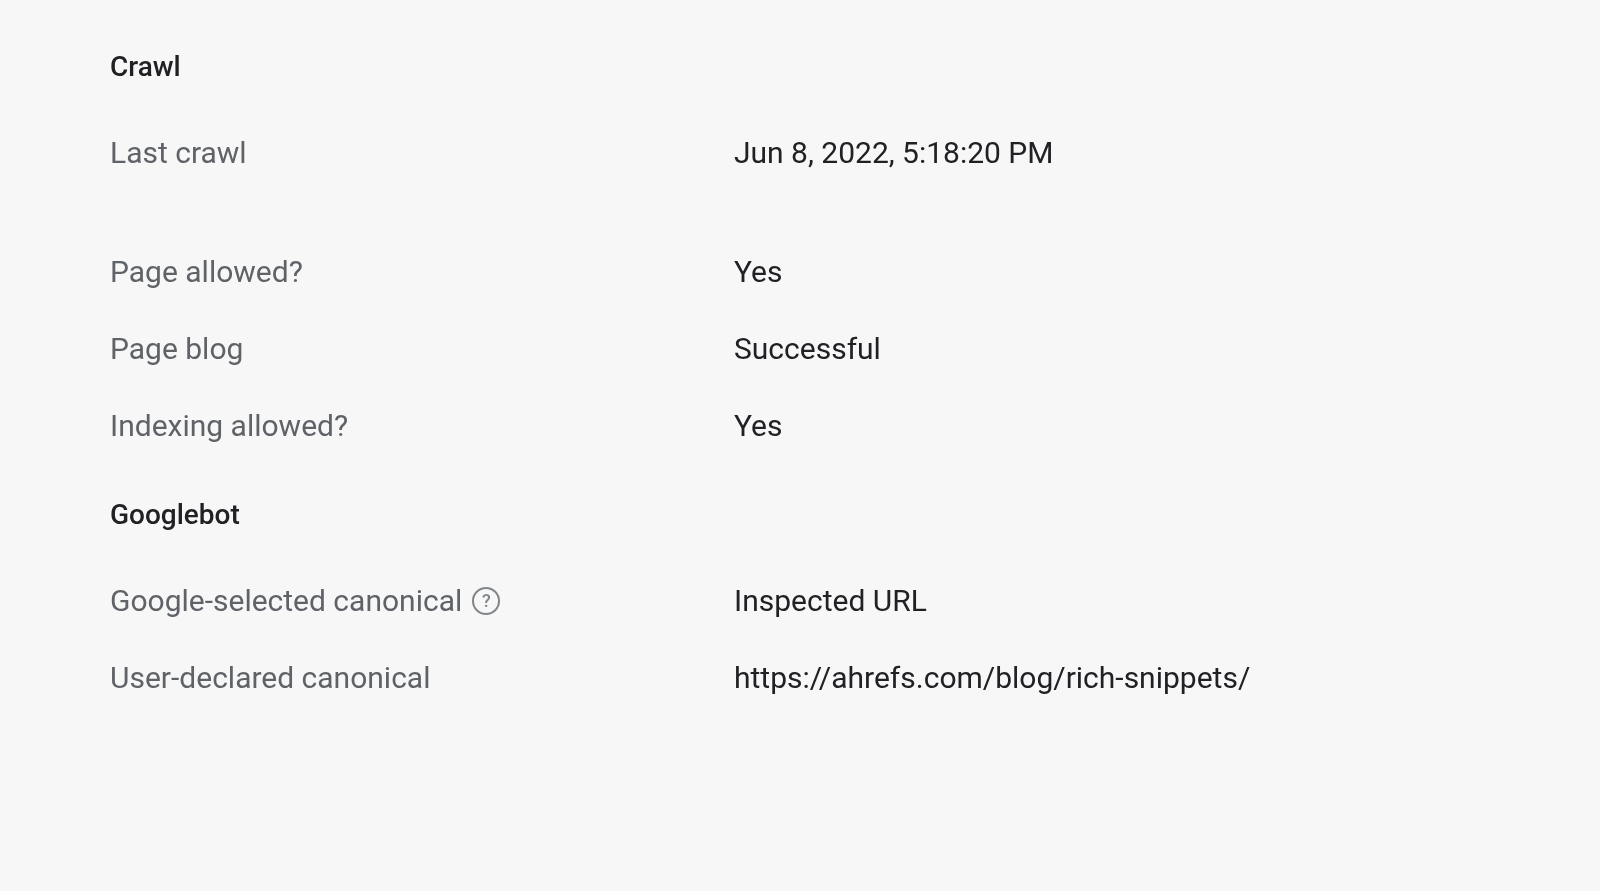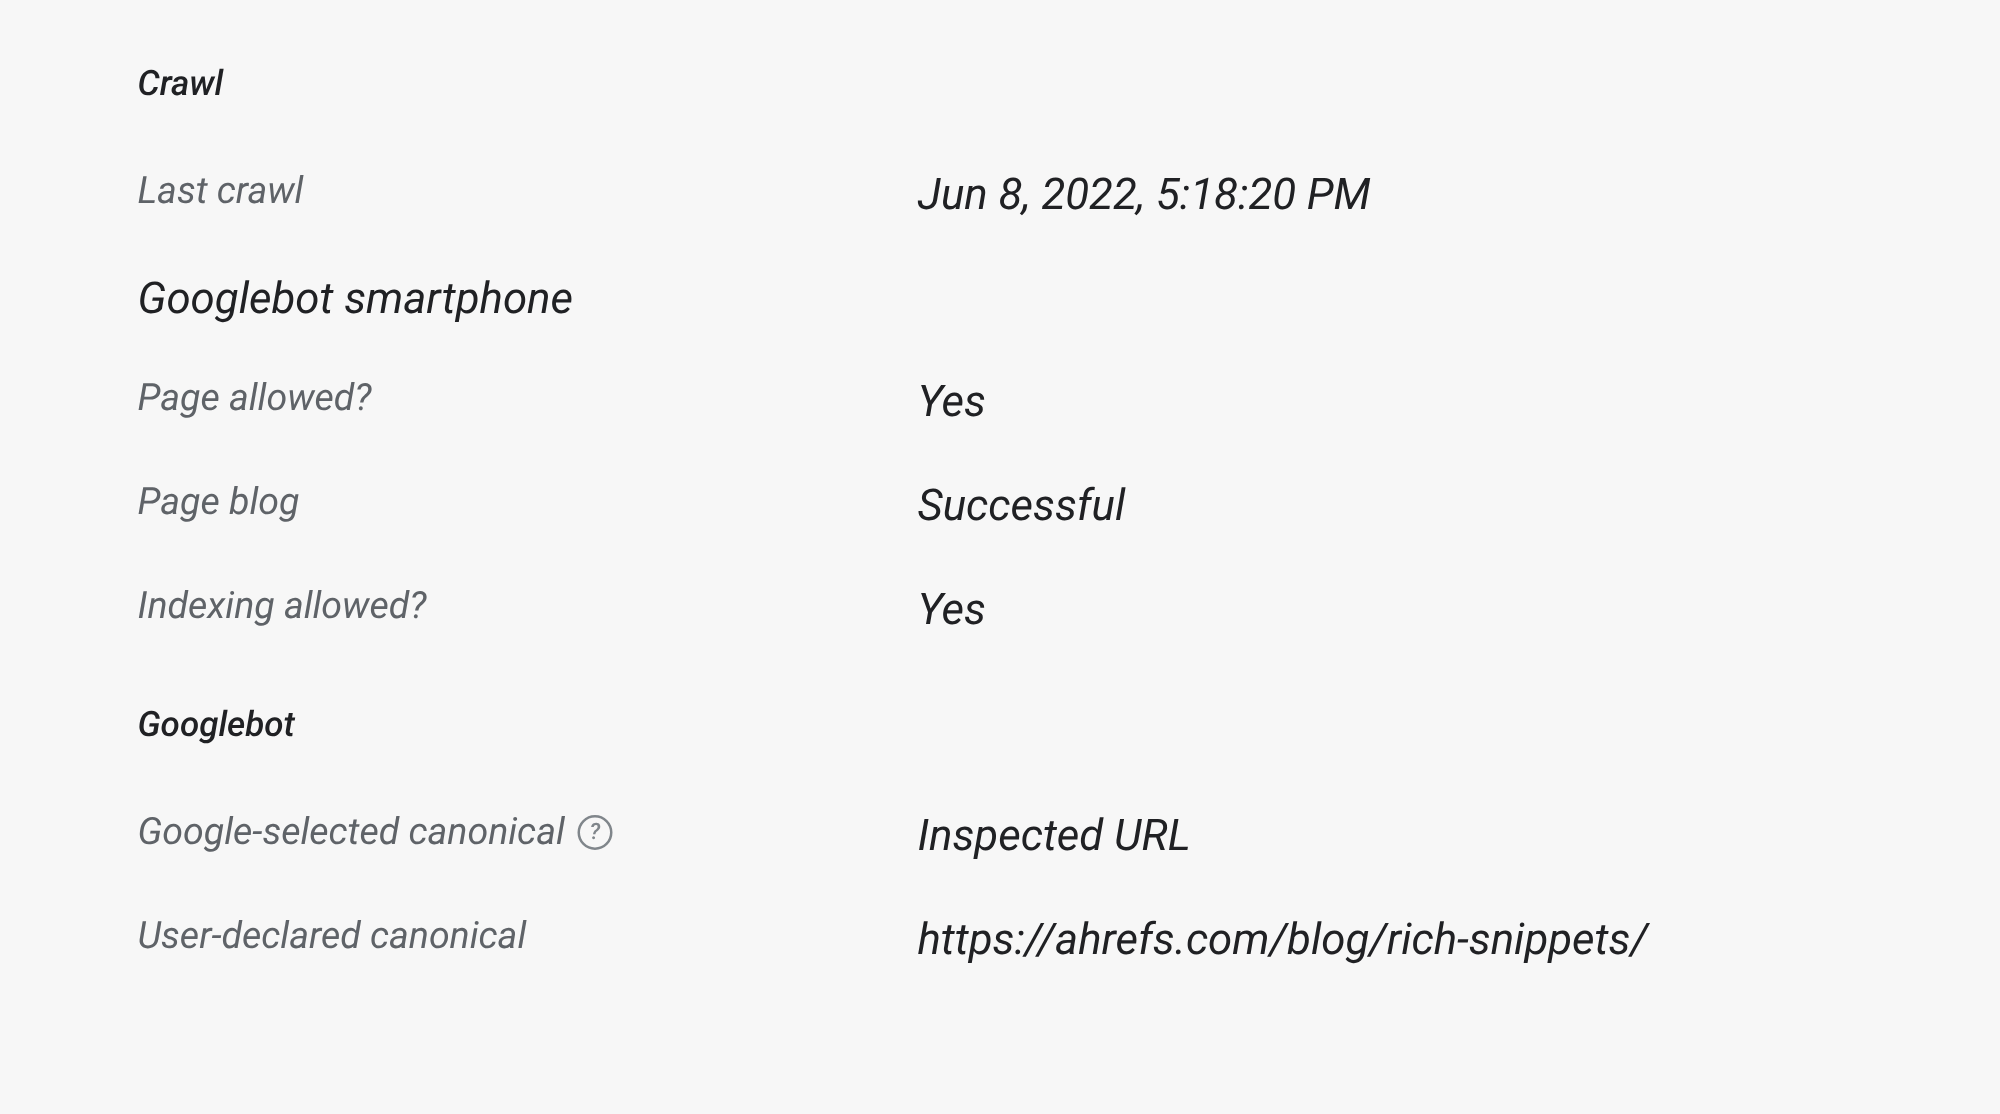--- a/index.html
+++ b/index.html
@@ -1,55 +1,54 @@
 <!DOCTYPE html>
 <html><head>
   <meta charset="utf-8">
   <style>
     * {
       margin: 0;
       padding: 0;
       box-sizing: border-box;
-      font-style: italic;
     }
     body {
       font-family: 'Roboto', 'Google Sans', Arial, sans-serif;
       background: #f7f7f7;
       width: 1600px;
       height: 891px;
       padding: 50px 110px;
     }
     .section {
       margin-bottom: 55px;
     }
     .section-heading {
       font-size: 28px;
       font-weight: 500;
       color: #202124;
       margin-bottom: 52px;
     }
     .row {
       display: flex;
-      align-items: flex-start;
+      align-items: center;
       margin-bottom: 42px;
     }
     .row:last-child {
       margin-bottom: 0;
     }
     .label {
       flex: 0 0 624px;
       font-size: 30px;
       font-weight: 400;
       color: #5f6368;
       display: flex;
       align-items: center;
       gap: 10px;
     }
     .value {
-      font-size: 35px;
+      font-size: 30px;
       font-weight: 400;
       color: #202124;
     }
     .help-icon {
       display: inline-flex;
       align-items: center;
       justify-content: center;
       width: 28px;
       height: 28px;
       border: 2.5px solid #80868b;
@@ -66,21 +65,20 @@
 
 <div class="section">
   <h2 class="section-heading">Crawl</h2>
 
   <div class="row">
     <span class="label">Last crawl</span>
     <span class="value">Jun 8, 2022, 5:18:20 PM</span>
   </div>
 
   <div class="row">
-    <span class="value">Googlebot smartphone</span>
   </div>
 
   <div class="row">
     <span class="label">Page allowed?</span>
     <span class="value">Yes</span>
   </div>
 
   <div class="row">
     <span class="label">Page blog</span>
     <span class="value">Successful</span>

